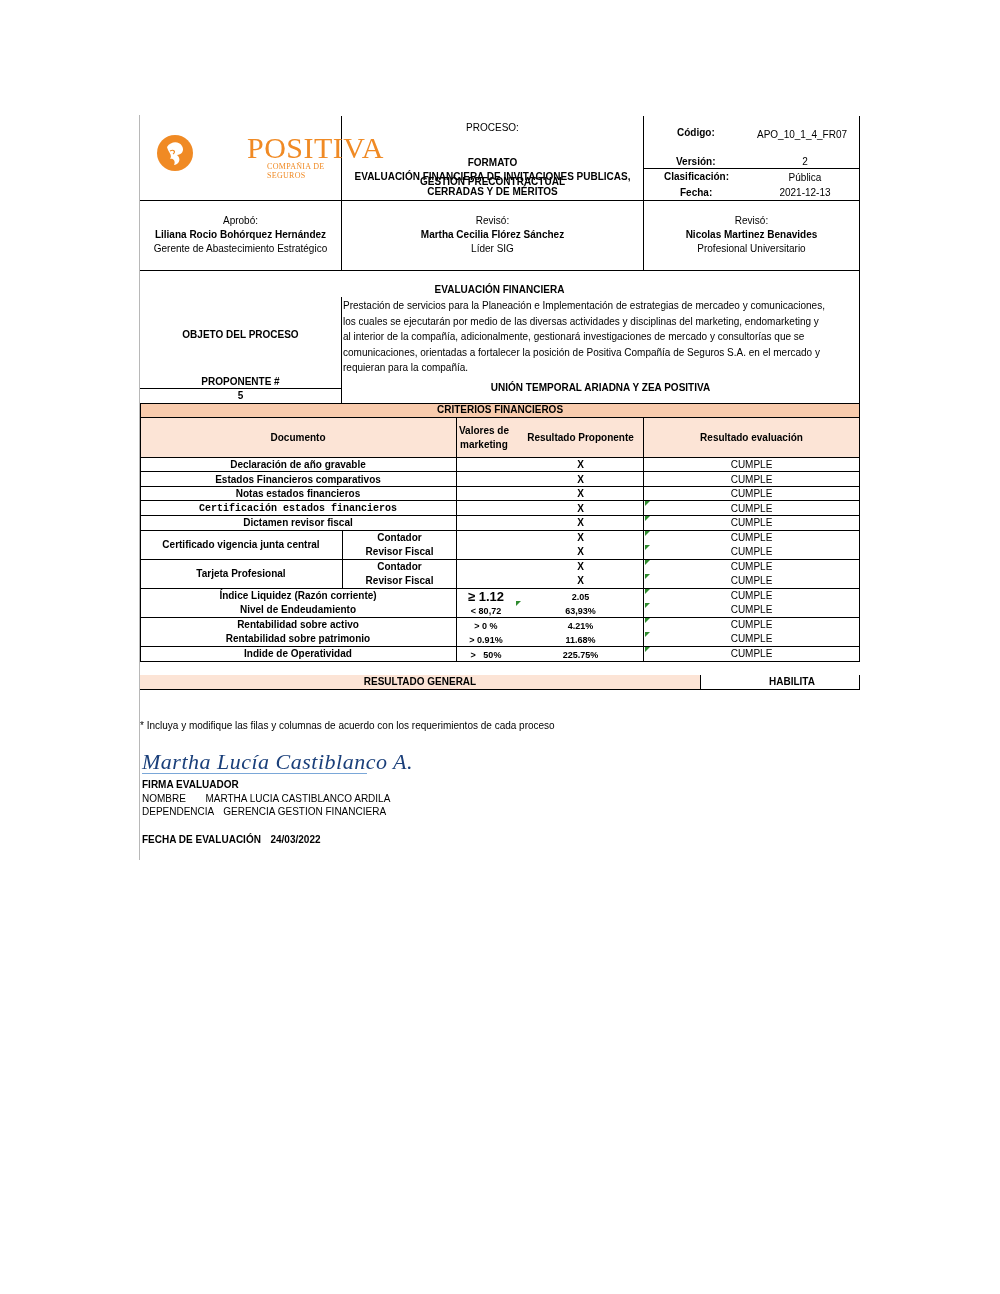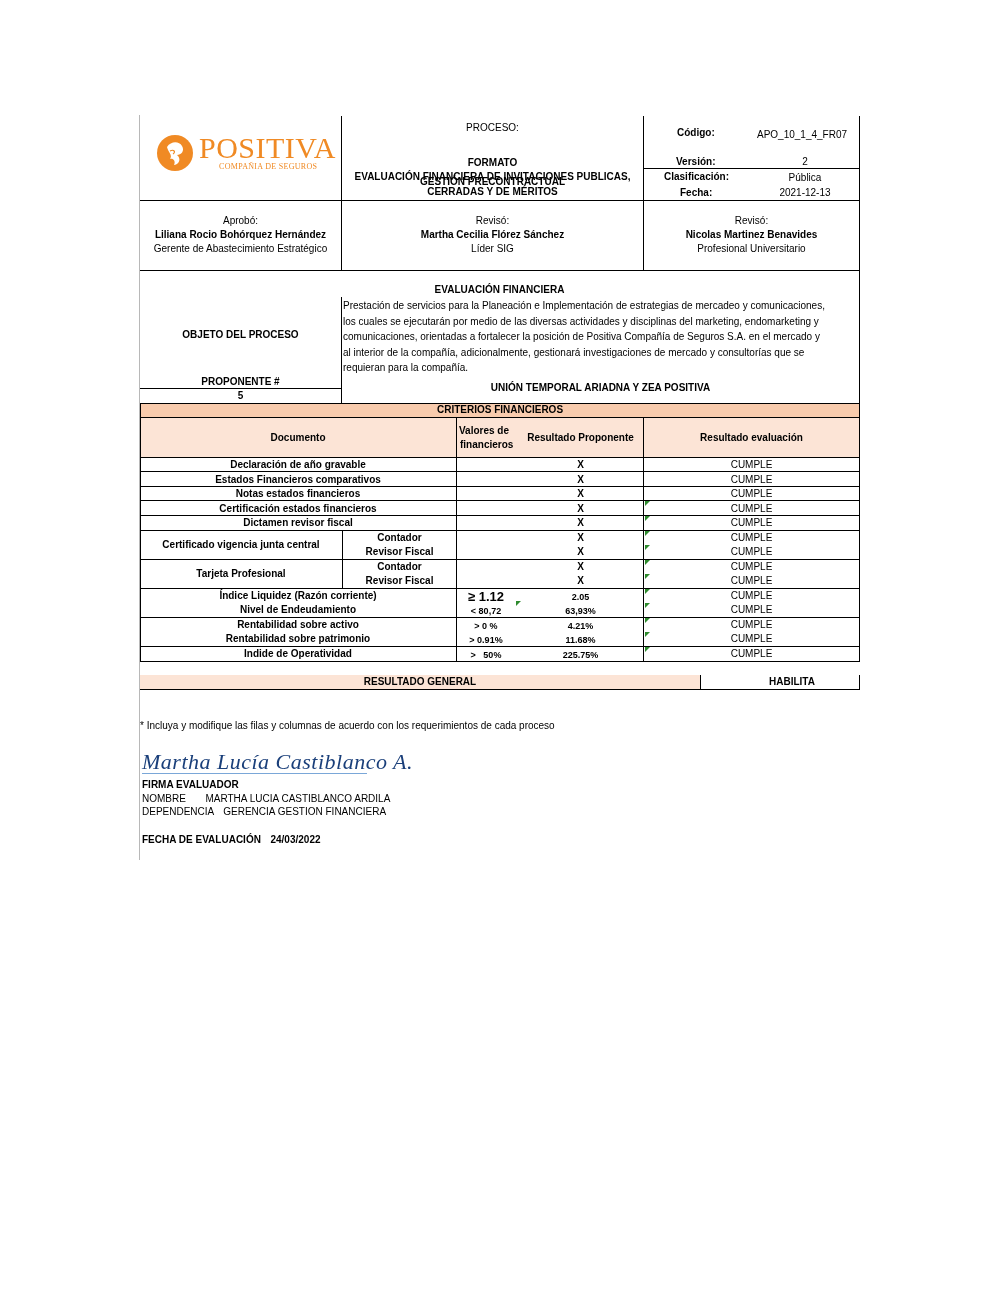--- a/index.html
+++ b/index.html
@@ -11,21 +11,21 @@
   .box { position: absolute; box-sizing: border-box; }
   .hline { position: absolute; height: 1px; background: #000; }
   .vline { position: absolute; width: 1px; background: #000; }
   .t { position: absolute; font-size: 10px; white-space: nowrap; line-height: 12px; }
   .b { font-weight: bold; }
   .c { text-align: center; }
 
   .peach { background: #f8cbad; }
   .peach-light { background: #fce4d6; }
 
-  .logo-text { font-family: "Liberation Serif", serif; color: #f08a24; }
+  .logo-text { font-family: "Liberation Serif", serif; color: #f08a24; margin-left: 48px; }
   .tick { position: absolute; width: 0; height: 0; border-top: 5px solid #2e8b2e; border-right: 5px solid transparent; }
   .signature { font-family: "Liberation Serif", serif; font-style: italic; font-size: 22px; color: #1a3f7a; letter-spacing: 0.5px; }
 </style>
 </head>
 <body>
 
 <div class="page-left-rule"></div>
 
 <div>
 
@@ -83,40 +83,40 @@
   <div class="vline" style="left:341px; top:297px; height:107px;"></div>
   <div class="hline" style="left:140px; top:388px; width:201px;"></div>
   <div class="hline" style="left:140px; top:403px; width:720px;"></div>
 
   <div class="t c b" style="left:342px; width:315px; top:284px;">EVALUACIÓN FINANCIERA</div>
   <div class="t c b" style="left:140px; width:201px; top:329px;">OBJETO DEL PROCESO</div>
 
   <div class="t" style="left:343px; top:298px; line-height:15.5px; white-space:nowrap; font-size:10px;">
     <div>Prestación de servicios para la Planeación e Implementación de estrategias de mercadeo y comunicaciones,</div>
     <div>los cuales se ejecutarán por medio de las diversas actividades y disciplinas del marketing, endomarketing y</div>
+    <div>al interior de la compañía, adicionalmente, gestionará investigaciones de mercado y consultorías que se</div>
     <div>comunicaciones, orientadas a fortalecer la posición de Positiva Compañía de Seguros S.A. en el mercado y</div>
-    <div>al interior de la compañía, adicionalmente, gestionará investigaciones de mercado y consultorías que se</div>
     <div>requieran para la compañía.</div>
   </div>
 
   <div class="t c b" style="left:140px; width:201px; top:376px;">PROPONENTE #</div>
   <div class="t c b" style="left:140px; width:201px; top:390px;">5</div>
   <div class="t c b" style="left:342px; width:517px; top:382px;">UNIÓN TEMPORAL ARIADNA Y ZEA POSITIVA</div>
 </div>
 
 <div>
 
   <div class="box peach" style="left:140px; top:404px; width:720px; height:13px;"></div>
   <div class="t c b" style="left:140px; width:720px; top:404px;">CRITERIOS FINANCIEROS</div>
   <div class="hline" style="left:140px; top:417px; width:720px;"></div>
 
   <div class="box peach-light" style="left:140px; top:418px; width:720px; height:39px;"></div>
   <div class="t c b" style="left:140px; width:316px; top:432px;">Documento</div>
   <div class="t b" style="left:459px; top:425px;">Valores de</div>
-  <div class="t b" style="left:460px; top:439px;">financieros</div>
+  <div class="t b" style="left:460px; top:439px;">marketing</div>
   <div class="t c b" style="left:518px; width:125px; top:432px;">Resultado Proponente</div>
   <div class="t c b" style="left:644px; width:215px; top:432px;">Resultado evaluación</div>
 
   <div class="vline" style="left:140px; top:404px; height:258px;"></div>
   <div class="vline" style="left:859px; top:404px; height:258px;"></div>
   <div class="vline" style="left:456px; top:418px; height:244px;"></div>
   <div class="vline" style="left:643px; top:418px; height:244px;"></div>
   <div class="vline" style="left:342px; top:530px; height:58px;"></div>
 
   <div class="hline" style="left:140px; top:457px; width:720px;"></div>
@@ -140,21 +140,21 @@
     <div class="t c b" style="left:140px; width:316px; top:474px;">Estados Financieros comparativos</div>
     <div class="t c b" style="left:518px; width:125px; top:474px;">X</div>
     <div class="t c" style="left:644px; width:215px; top:474px;">CUMPLE</div>
   </div>
   <div>
     <div class="t c b" style="left:140px; width:316px; top:488px;text-align:center;">Notas estados financieros</div>
     <div class="t c b" style="left:518px; width:125px; top:488px;">X</div>
     <div class="t c" style="left:644px; width:215px; top:488px;">CUMPLE</div>
   </div>
   <div>
-    <div class="t c b" style="left:140px; width:316px; top:503px;">Certificación estados financieros</div>
+    <div class="t c b" style="left:140px; width:316px; top:503px;font-family:Liberation Mono, monospace;">Certificación estados financieros</div>
     <div class="t c b" style="left:518px; width:125px; top:503px;">X</div>
     <div class="t c" style="left:644px; width:215px; top:503px;">CUMPLE</div>
     <div class="tick" style="left:645px; top:501px;"></div>
   </div>
   <div>
     <div class="t c b" style="left:140px; width:316px; top:517px;">Dictamen revisor fiscal</div>
     <div class="t c b" style="left:518px; width:125px; top:517px;">X</div>
     <div class="t c" style="left:644px; width:215px; top:517px;">CUMPLE</div>
     <div class="tick" style="left:645px; top:516px;"></div>
   </div>

